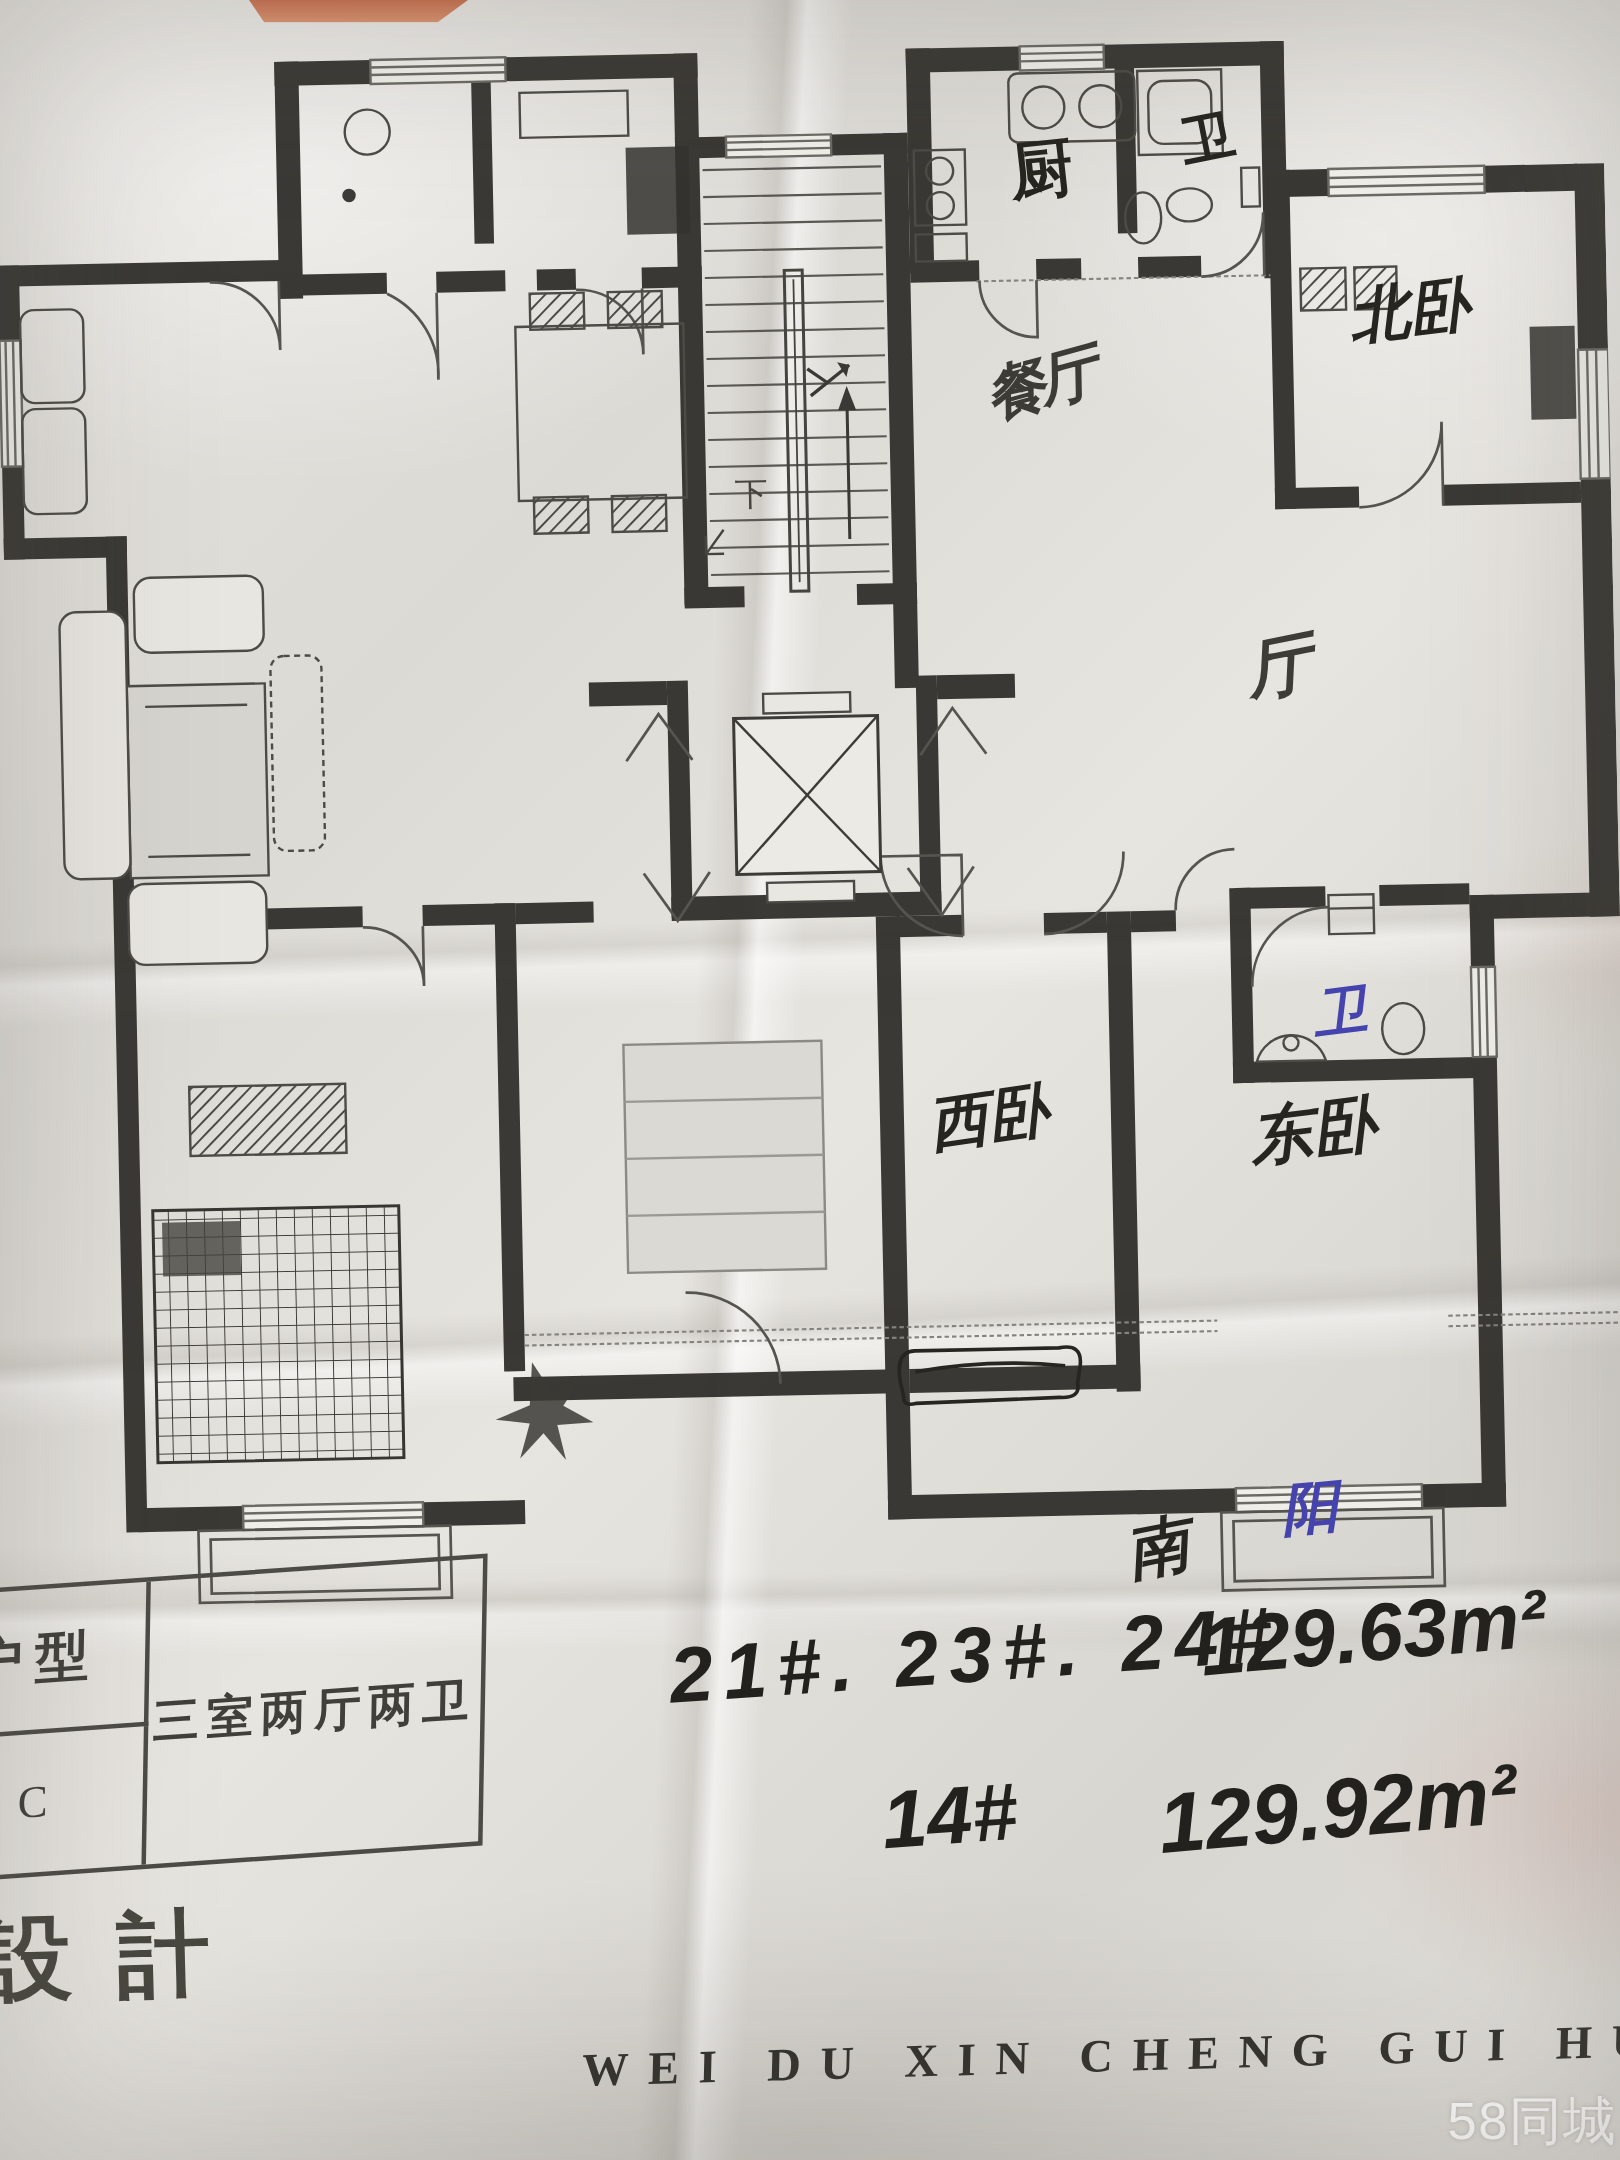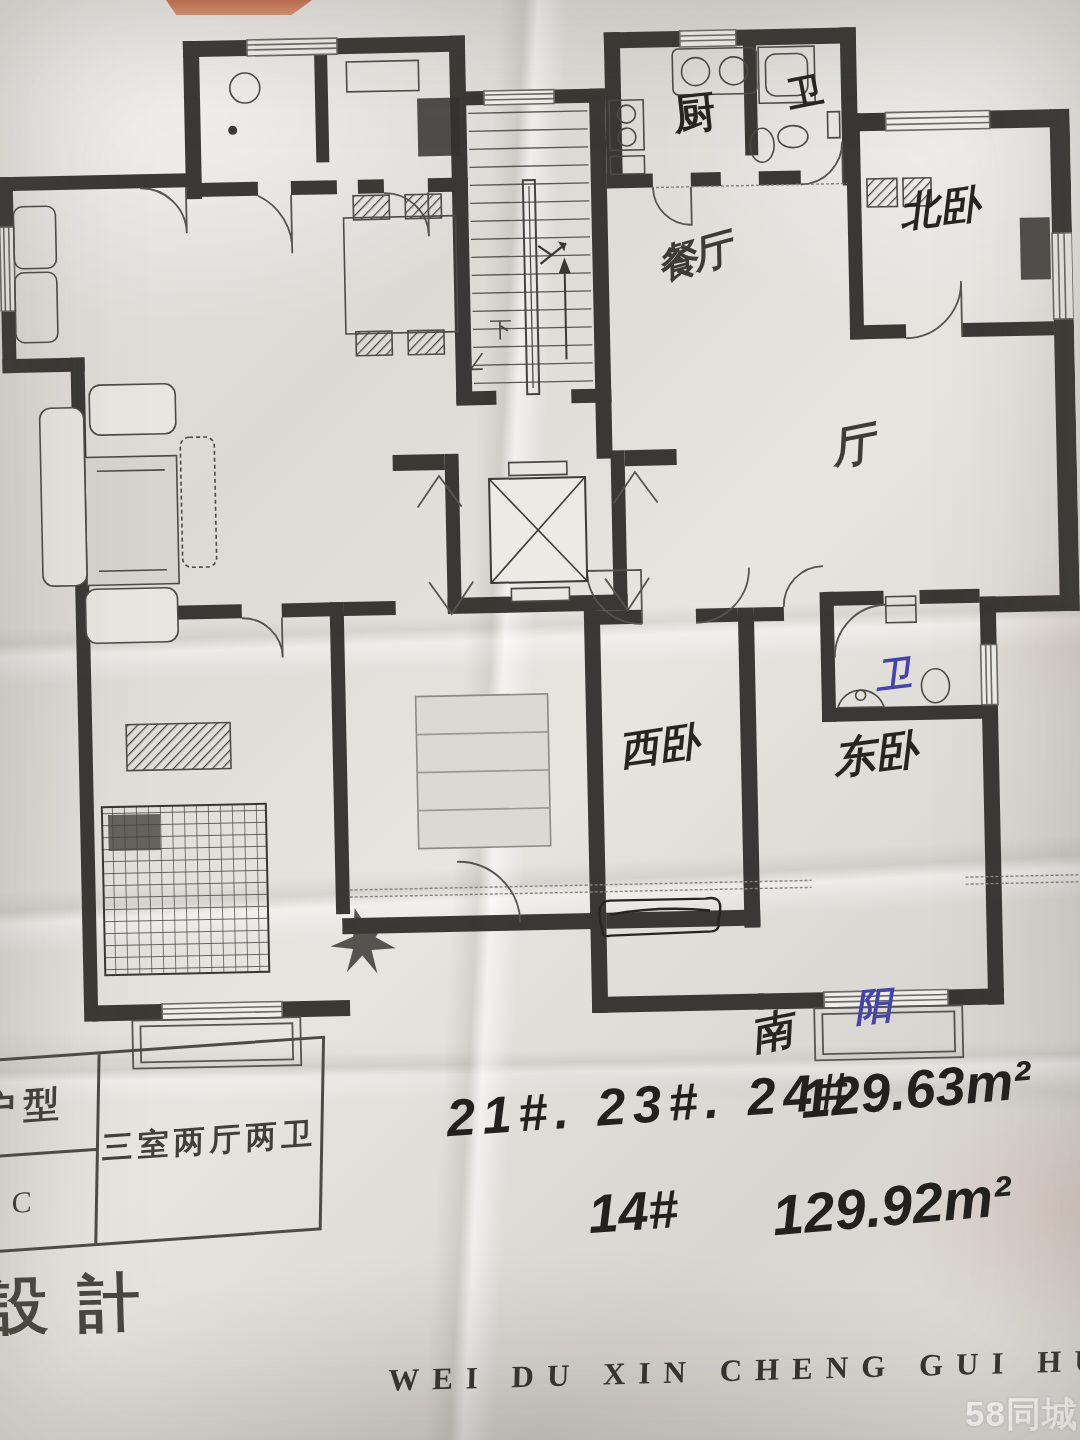--- a/index.html
+++ b/index.html
@@ -68,21 +68,21 @@
     transform:rotate(-1.5deg);
   }
   .pinyin{
     position:absolute;left:388px;top:1352px;
     font-family:"Liberation Serif","DejaVu Serif",serif;
     font-size:31px;font-weight:700;letter-spacing:13px;color:#34332e;
     transform:rotate(-1.6deg) skewX(-3deg);white-space:nowrap;
   }
   .watermark{
     position:absolute;right:2px;bottom:2px;
-    font-size:35px;font-weight:700;color:rgba(255,255,255,.93);
+    font-size:35px;font-weight:400;color:rgba(255,255,255,.93);
     letter-spacing:1px;text-shadow:0 0 3px rgba(120,115,108,.35);
   }
 </style>
 </head>
 <body>
 
 <div class="paper"></div>
 <div class="orange-sliver"></div>
 
 <div class="plan-wrap">

